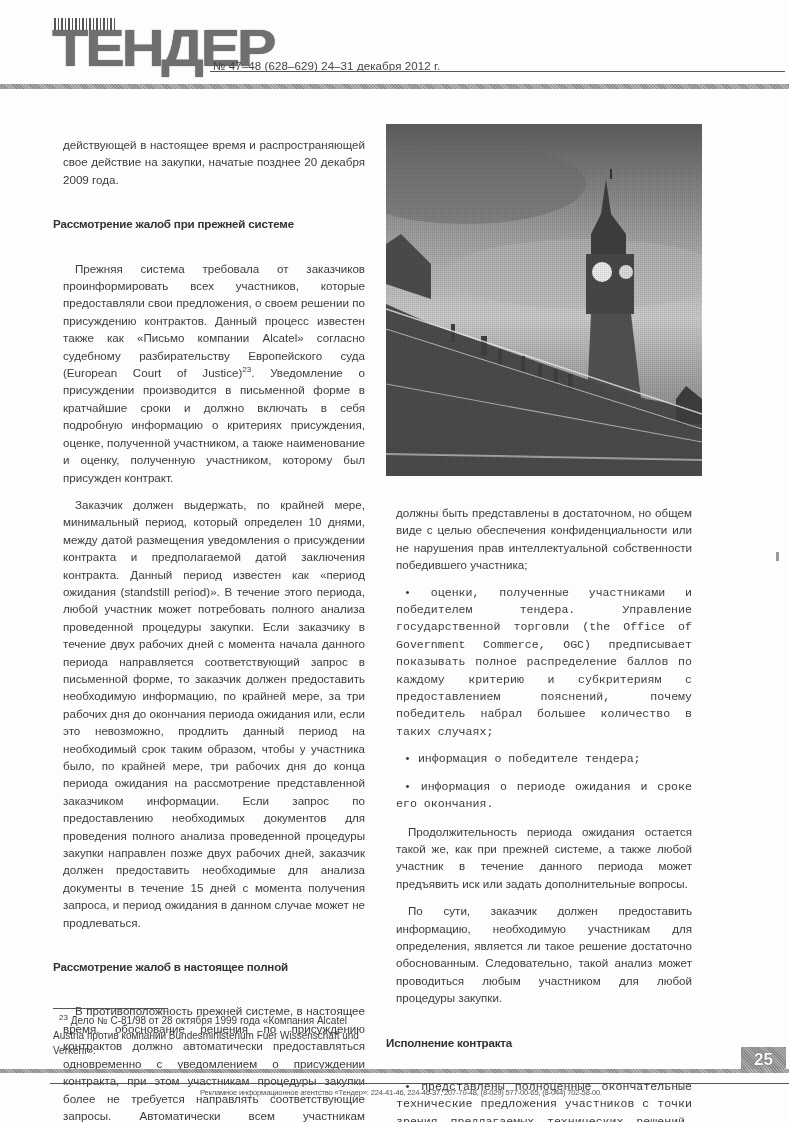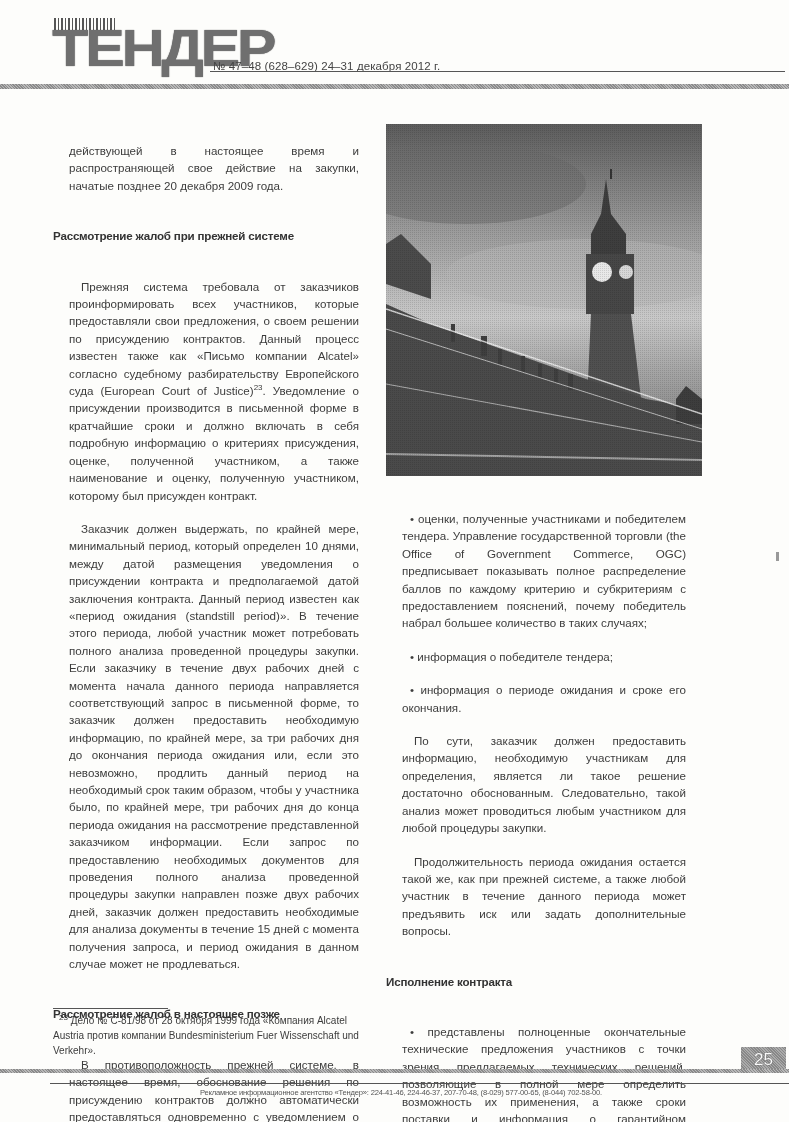--- a/index.html
+++ b/index.html
@@ -26,45 +26,45 @@
     position: absolute; left: 213px; top: 60px;
     font-size: 11.5px; color: #444; letter-spacing: 0.1px; text-decoration: underline;
   }
   .header-rule { position: absolute; left: 210px; top: 71px; width: 575px; height: 1px; background: #555; }
   .header-band {
     position: absolute; left: 0; top: 84px; width: 789px; height: 5px;
     background: repeating-linear-gradient(45deg, #8a8a8a 0 1px, #b8b8b8 1px 2px);
   }
 
   .col { position: absolute; font-size: 11.6px; line-height: 17.4px; color: #3c3c3c; text-align: justify; }
-  .col p { margin: 16px; text-indent: 12px; }
+  .col p { margin: 10px; text-indent: 12px; }
   .col p.noindent { text-indent: 0; }
   .col h3 { margin: 0; font-size: 11.6px; font-weight: bold; color: #333; letter-spacing: -0.2px; }
-  .col .bullet { text-indent: 8px; }
+  .col .bullet { text-indent: 8px; font-family: Liberation Mono, monospace; }
   .left-col { left: 53px; top: 126px; width: 322px; }
   .right-col { left: 386px; top: 494px; width: 316px; }
   .gap-s { height: 17px; }
   .gap-m { height: 17px; }
   sup { font-size: 8px; line-height: 0; vertical-align: super; }
 
   .footnote-rule { position: absolute; left: 53px; top: 1008px; width: 115px; height: 1px; background: #555; }
   .footnote { position: absolute; left: 53px; top: 1013px; width: 322px; font-size: 10px; line-height: 15px; color: #3c3c3c; }
   .footnote span.indent { padding-left: 6px; }
 
   .photo {
     position: absolute; left: 386px; top: 124px; width: 316px; height: 352px;
     background: linear-gradient(180deg, #5c5c5c 0%, #9a9a9a 30%, #c8c8c8 55%, #a5a5a5 70%, #6a6a6a 100%);
     overflow: hidden;
   }
   .photo svg { position: absolute; left: 0; top: 0; }
 
   .page-num {
     position: absolute; left: 741px; top: 1047px; width: 45px; height: 25px;
     background: repeating-linear-gradient(45deg, #888 0 1px, #aaa 1px 2px);
-    color: #fafafa; font-weight: normal; font-size: 17px; text-align: center; line-height: 25px;
+    color: #fafafa; font-weight: bold; font-size: 17px; text-align: center; line-height: 25px;
     text-shadow: 0 0 1px #333;
   }
   .footer-band {
     position: absolute; left: 0; top: 1069px; width: 789px; height: 4px;
     background: repeating-linear-gradient(45deg, #8a8a8a 0 1px, #b8b8b8 1px 2px);
   }
   .footer-rule { position: absolute; left: 50px; top: 1083px; width: 739px; height: 1px; background: #555; }
   .footer-text {
     position: absolute; left: 200px; top: 1088px; font-size: 7.6px; color: #555; letter-spacing: -0.2px; text-align: right;
   }
@@ -82,21 +82,21 @@
 </div>
 
 <div class="col left-col">
   <p class="noindent">действующей в настоящее время и распространяющей свое действие на закупки, начатые позднее 20 декабря 2009 года.</p>
   <div class="gap-s"></div>
   <h3>Рассмотрение жалоб при прежней системе</h3>
   <div class="gap-s"></div>
   <p><span>Прежняя система требовала от заказчиков проинформировать всех участников, которые предоставляли свои предложения, о своем решении по присуждению контрактов. Данный процесс известен также как «Письмо компании Alcatel» согласно судебному разбирательству Европейского суда (European Court of Justice)</span><sup>23</sup><span>. Уведомление о присуждении производится в письменной форме в кратчайшие сроки и должно включать в себя подробную информацию о критериях присуждения, оценке, полученной участником, а также наименование и оценку, полученную участником, которому был присужден контракт.</span></p>
   <p>Заказчик должен выдержать, по крайней мере, минимальный период, который определен 10 днями, между датой размещения уведомления о присуждении контракта и предполагаемой датой заключения контракта. Данный период известен как «период ожидания (standstill period)». В течение этого периода, любой участник может потребовать полного анализа проведенной процедуры закупки. Если заказчику в течение двух рабочих дней с момента начала данного периода направляется соответствующий запрос в письменной форме, то заказчик должен предоставить необходимую информацию, по крайней мере, за три рабочих дня до окончания периода ожидания или, если это невозможно, продлить данный период на необходимый срок таким образом, чтобы у участника было, по крайней мере, три рабочих дня до конца периода ожидания на рассмотрение представленной заказчиком информации. Если запрос по предоставлению необходимых документов для проведения полного анализа проведенной процедуры закупки направлен позже двух рабочих дней, заказчик должен предоставить необходимые для анализа документы в течение 15 дней с момента получения запроса, и период ожидания в данном случае может не продлеваться.</p>
   <div class="gap-m"></div>
-  <h3>Рассмотрение жалоб в настоящее позже</h3>
+  <h3>Рассмотрение жалоб в настоящее полной</h3>
   <div class="gap-s"></div>
   <p>В противоположность прежней системе, в настоящее время, обоснование решения по присуждению контрактов должно автоматически предоставляться одновременно с уведомлением о присуждении контракта, при этом участникам процедуры закупки более не требуется направлять соответствующие запросы. Автоматически всем участникам предоставляется следующая информация:</p>
   <p class="bullet">• описание присуждения;</p>
   <p class="bullet">• полноценное обоснование принятия решения о присуждении контракта, в том числе описание характеристик и имеющихся преимуществ выбранного участника, которые</p>
 </div>
 
 <div class="footnote-rule"></div>
 <div class="footnote">
   <span class="indent"></span><sup>23</sup> <span>Дело № С-81/98 от 28 октября 1999 года «Компания Alcatel Austria против компании Bundesministerium Fuer Wissenschaft und Verkehr».</span>
 </div>
@@ -134,25 +134,26 @@
 
     <path d="M0,185 L316,290" stroke="#f0f0f0" stroke-width="1.5" opacity="0.8"></path>
     <path d="M0,205 L316,305" stroke="#e5e5e5" stroke-width="1" opacity="0.7"></path>
     <path d="M0,260 L316,318" stroke="#e8e8e8" stroke-width="1.2" opacity="0.6"></path>
     <path d="M0,330 L316,336" stroke="#dcdcdc" stroke-width="2" opacity="0.6"></path>
     <rect x="0" y="0" width="316" height="352" fill="url(#dots)"></rect>
   </svg>
 </div>
 
 <div class="col right-col">
+  <p class="noindent">должны быть представлены в достаточном, но общем виде с целью обеспечения конфиденциальности или не нарушения прав интеллектуальной собственности победившего участника;</p>
   <p class="bullet">• оценки, полученные участниками и победителем тендера. Управление государственной торговли (the Office of Government Commerce, OGC) предписывает показывать полное распределение баллов по каждому критерию и субкритериям с предоставлением пояснений, почему победитель набрал большее количество в таких случаях;</p>
   <p class="bullet">• информация о победителе тендера;</p>
   <p class="bullet">• информация о периоде ожидания и сроке его окончания.</p>
+  <p>Продолжительность периода ожидания остается такой же, как при прежней системе, а также любой участник в течение данного периода может предъявить иск или задать дополнительные вопросы.</p>
   <p>По сути, заказчик должен предоставить информацию, необходимую участникам для определения, является ли такое решение достаточно обоснованным. Следовательно, такой анализ может проводиться любым участником для любой процедуры закупки.</p>
-  <p>Продолжительность периода ожидания остается такой же, как при прежней системе, а также любой участник в течение данного периода может предъявить иск или задать дополнительные вопросы.</p>
   <div class="gap-m"></div>
   <h3>Исполнение контракта</h3>
   <div class="gap-s"></div>
   <p class="bullet">• представлены полноценные окончательные технические предложения участников с точки зрения предлагаемых технических решений, позволяющие в полной мере определить возможность их применения, а также сроки поставки и информация о гарантийном обслуживании, качестве и т.д.;</p>
 </div>
 
 <div class="spot"></div>
 
 <div class="page-num">25</div>
 <div class="footer-band"></div>

